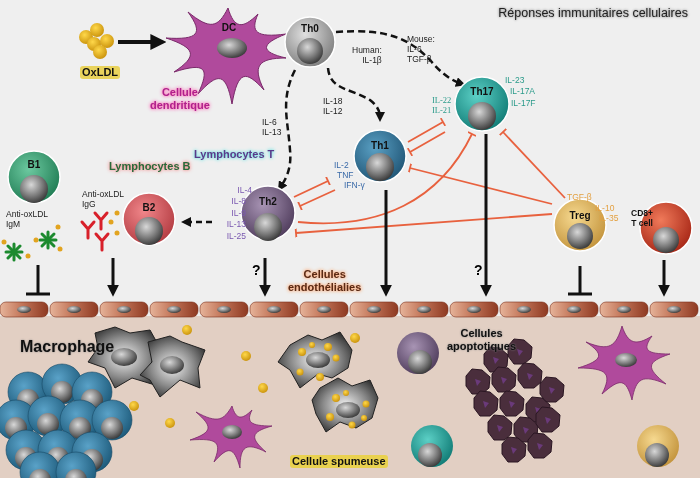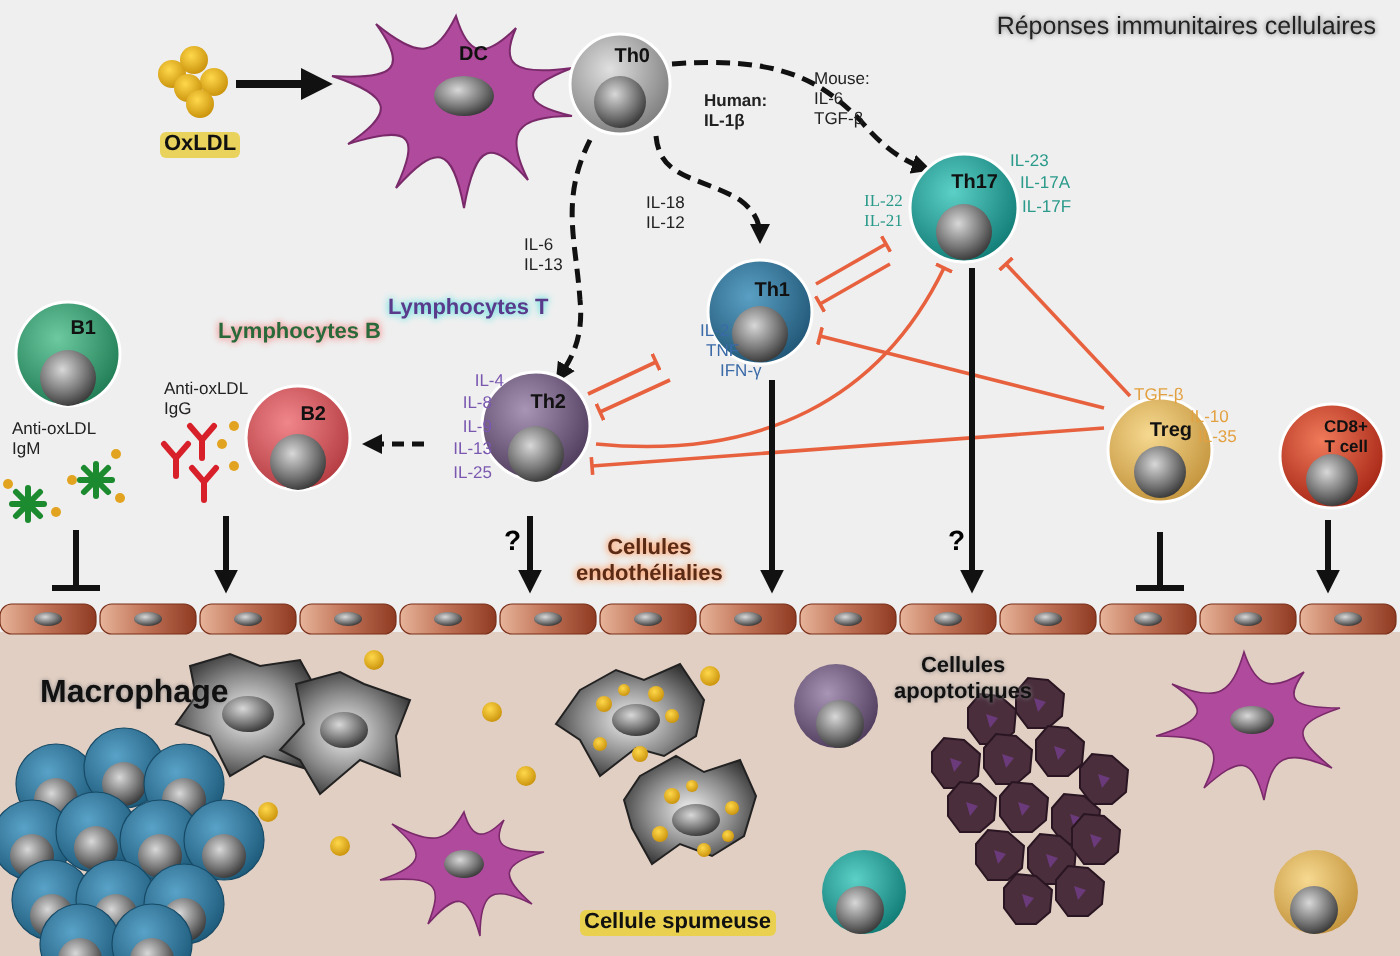--- a/index.html
+++ b/index.html
@@ -4,21 +4,21 @@
 <style>
   html, body { margin: 0; padding: 0; }
   body { width: 700px; height: 478px; overflow: hidden; background: #efefef; font-family: "Liberation Sans", sans-serif; }
   #stage { position: relative; width: 700px; height: 478px; }
   svg { position: absolute; left: 0; top: 0; }
   .lbl { position: absolute; white-space: nowrap; line-height: 1.15; }
   .title { right: 12px; top: 6px; text-align: right; font-size: 12.5px; color: #222; text-shadow: 0 0 2px #999, 0 0 3px #aaa; }
   .glow { font-weight: bold; font-size: 12px; text-align: center; }
   .sm { font-size: 8.5px; color: #222; }
   .cyt { font-size: 8.5px; }
-  .cell-lbl { position: absolute; font-weight: bold; font-size: 10px; color: #111; text-align: right; }
+  .cell-lbl { position: absolute; font-weight: bold; font-size: 10px; color: #111; text-align: center; }
 </style>
 </head>
 <body>
 
 <div id="stage">
 <svg width="700" height="478" viewBox="0 0 700 478">
   <defs>
     <radialGradient id="nuc" cx="40%" cy="35%" r="70%">
       <stop offset="0%" stop-color="#d8d8d8"></stop>
           <stop offset="60%" stop-color="#777"></stop>
@@ -430,20 +430,24 @@
     <circle cx="658" cy="446" r="21" fill="url(#gTreg)"></circle>
     <circle cx="657" cy="455" r="12" fill="url(#nuc)"></circle>
   </g>
 </svg>
 
 <div class="lbl title">
   <div>Réponses immunitaires cellulaires</div>
 </div>
 
 <div class="lbl glow" style="left:80px;top:66px;color:#111;background:rgba(231,200,30,0.7);padding:0 2px;border-radius:3px;font-size:11px;">OxLDL</div>
+<div class="lbl glow" style="left:150px;top:86px;color:#b0208c;text-align:center;font-size:11px;text-shadow:0 0 3px #f6a,0 0 4px #f8c;">
+  <div>Cellule</div>
+  <div>dendritique</div>
+</div>
 <div class="lbl glow" style="left:194px;top:148px;color:#5a3a8a;font-size:11px;text-shadow:0 0 3px #6dd,0 0 4px #8ee;">Lymphocytes T</div>
 <div class="lbl glow" style="left:73px;top:160px;color:#2a6a3a;font-size:11px;text-shadow:0 0 3px #e88,0 0 4px #faa;margin-left:36px;">Lymphocytes B</div>
 <div class="lbl glow" style="left:288px;top:268px;color:#5a2a14;text-align:center;font-size:11px;text-shadow:0 0 3px #f96,0 0 4px #fb8;">
   <div>Cellules</div>
   <div>endothélialies</div>
 </div>
 <div class="lbl glow" style="left:20px;top:338px;color:#111;font-size:16px;text-shadow:0 0 2px #888;">Macrophage</div>
 <div class="lbl glow" style="left:447px;top:327px;color:#111;text-align:center;font-size:11px;text-shadow:0 0 2px #888;">
   <div>Cellules</div>
   <div>apoptotiques</div>
@@ -460,45 +464,45 @@
 </div>
 <div class="lbl" style="left:252px;top:262px;font-weight:bold;font-size:14px;">?</div>
 <div class="lbl" style="left:474px;top:262px;font-weight:bold;font-size:14px;">?</div>
 
 <div class="cell-lbl" style="left:214px;top:22px;width:30px;">DC</div>
 <div class="cell-lbl" style="left:295px;top:23px;width:30px;">Th0</div>
 <div class="cell-lbl" style="left:365px;top:140px;width:30px;">Th1</div>
 <div class="cell-lbl" style="left:253px;top:196px;width:30px;">Th2</div>
 <div class="cell-lbl" style="left:465px;top:86px;width:34px;">Th17</div>
 <div class="cell-lbl" style="left:564px;top:210px;width:32px;">Treg</div>
-<div class="cell-lbl" style="left:648px;top:208px;width:36px;font-size:8.5px;">
+<div class="cell-lbl" style="left:624px;top:208px;width:36px;font-size:8.5px;">
   <div>CD8+</div>
   <div>T cell</div>
 </div>
 <div class="cell-lbl" style="left:20px;top:159px;width:28px;">B1</div>
 <div class="cell-lbl" style="left:135px;top:202px;width:28px;">B2</div>
 
 <div class="lbl sm" style="left:262px;top:118px;">
   <div>IL-6</div>
   <div>IL-13</div>
 </div>
 <div class="lbl sm" style="left:323px;top:97px;">
   <div>IL-18</div>
   <div>IL-12</div>
 </div>
-<div class="lbl sm" style="left:352px;top:46px;text-align:left;font-weight:bold;">
+<div class="lbl sm" style="left:352px;top:46px;text-align:right;">
   <div>Human:</div>
   <div>IL-1β</div>
 </div>
 <div class="lbl sm" style="left:407px;top:35px;">
   <div>Mouse:</div>
   <div>IL-6</div>
   <div>TGF-β</div>
 </div>
-<div class="lbl cyt" style="left:334px;top:161px;color:#3a6aa8;margin-left:16px;">
+<div class="lbl cyt" style="left:334px;top:161px;color:#3a6aa8;">
   <div>IL-2</div>
   <div style="padding-left:3px">TNF</div>
   <div style="padding-left:10px">IFN-γ</div>
 </div>
 <div class="lbl cyt" style="left:218px;top:185px;color:#7a58b0;text-align:right;width:28px;line-height:1.35;">
   <div style="margin-right:-6px">IL-4</div>
   <div>IL-8</div>
   <div>IL-9</div>
   <div>IL-13</div>
   <div>IL-25</div>

